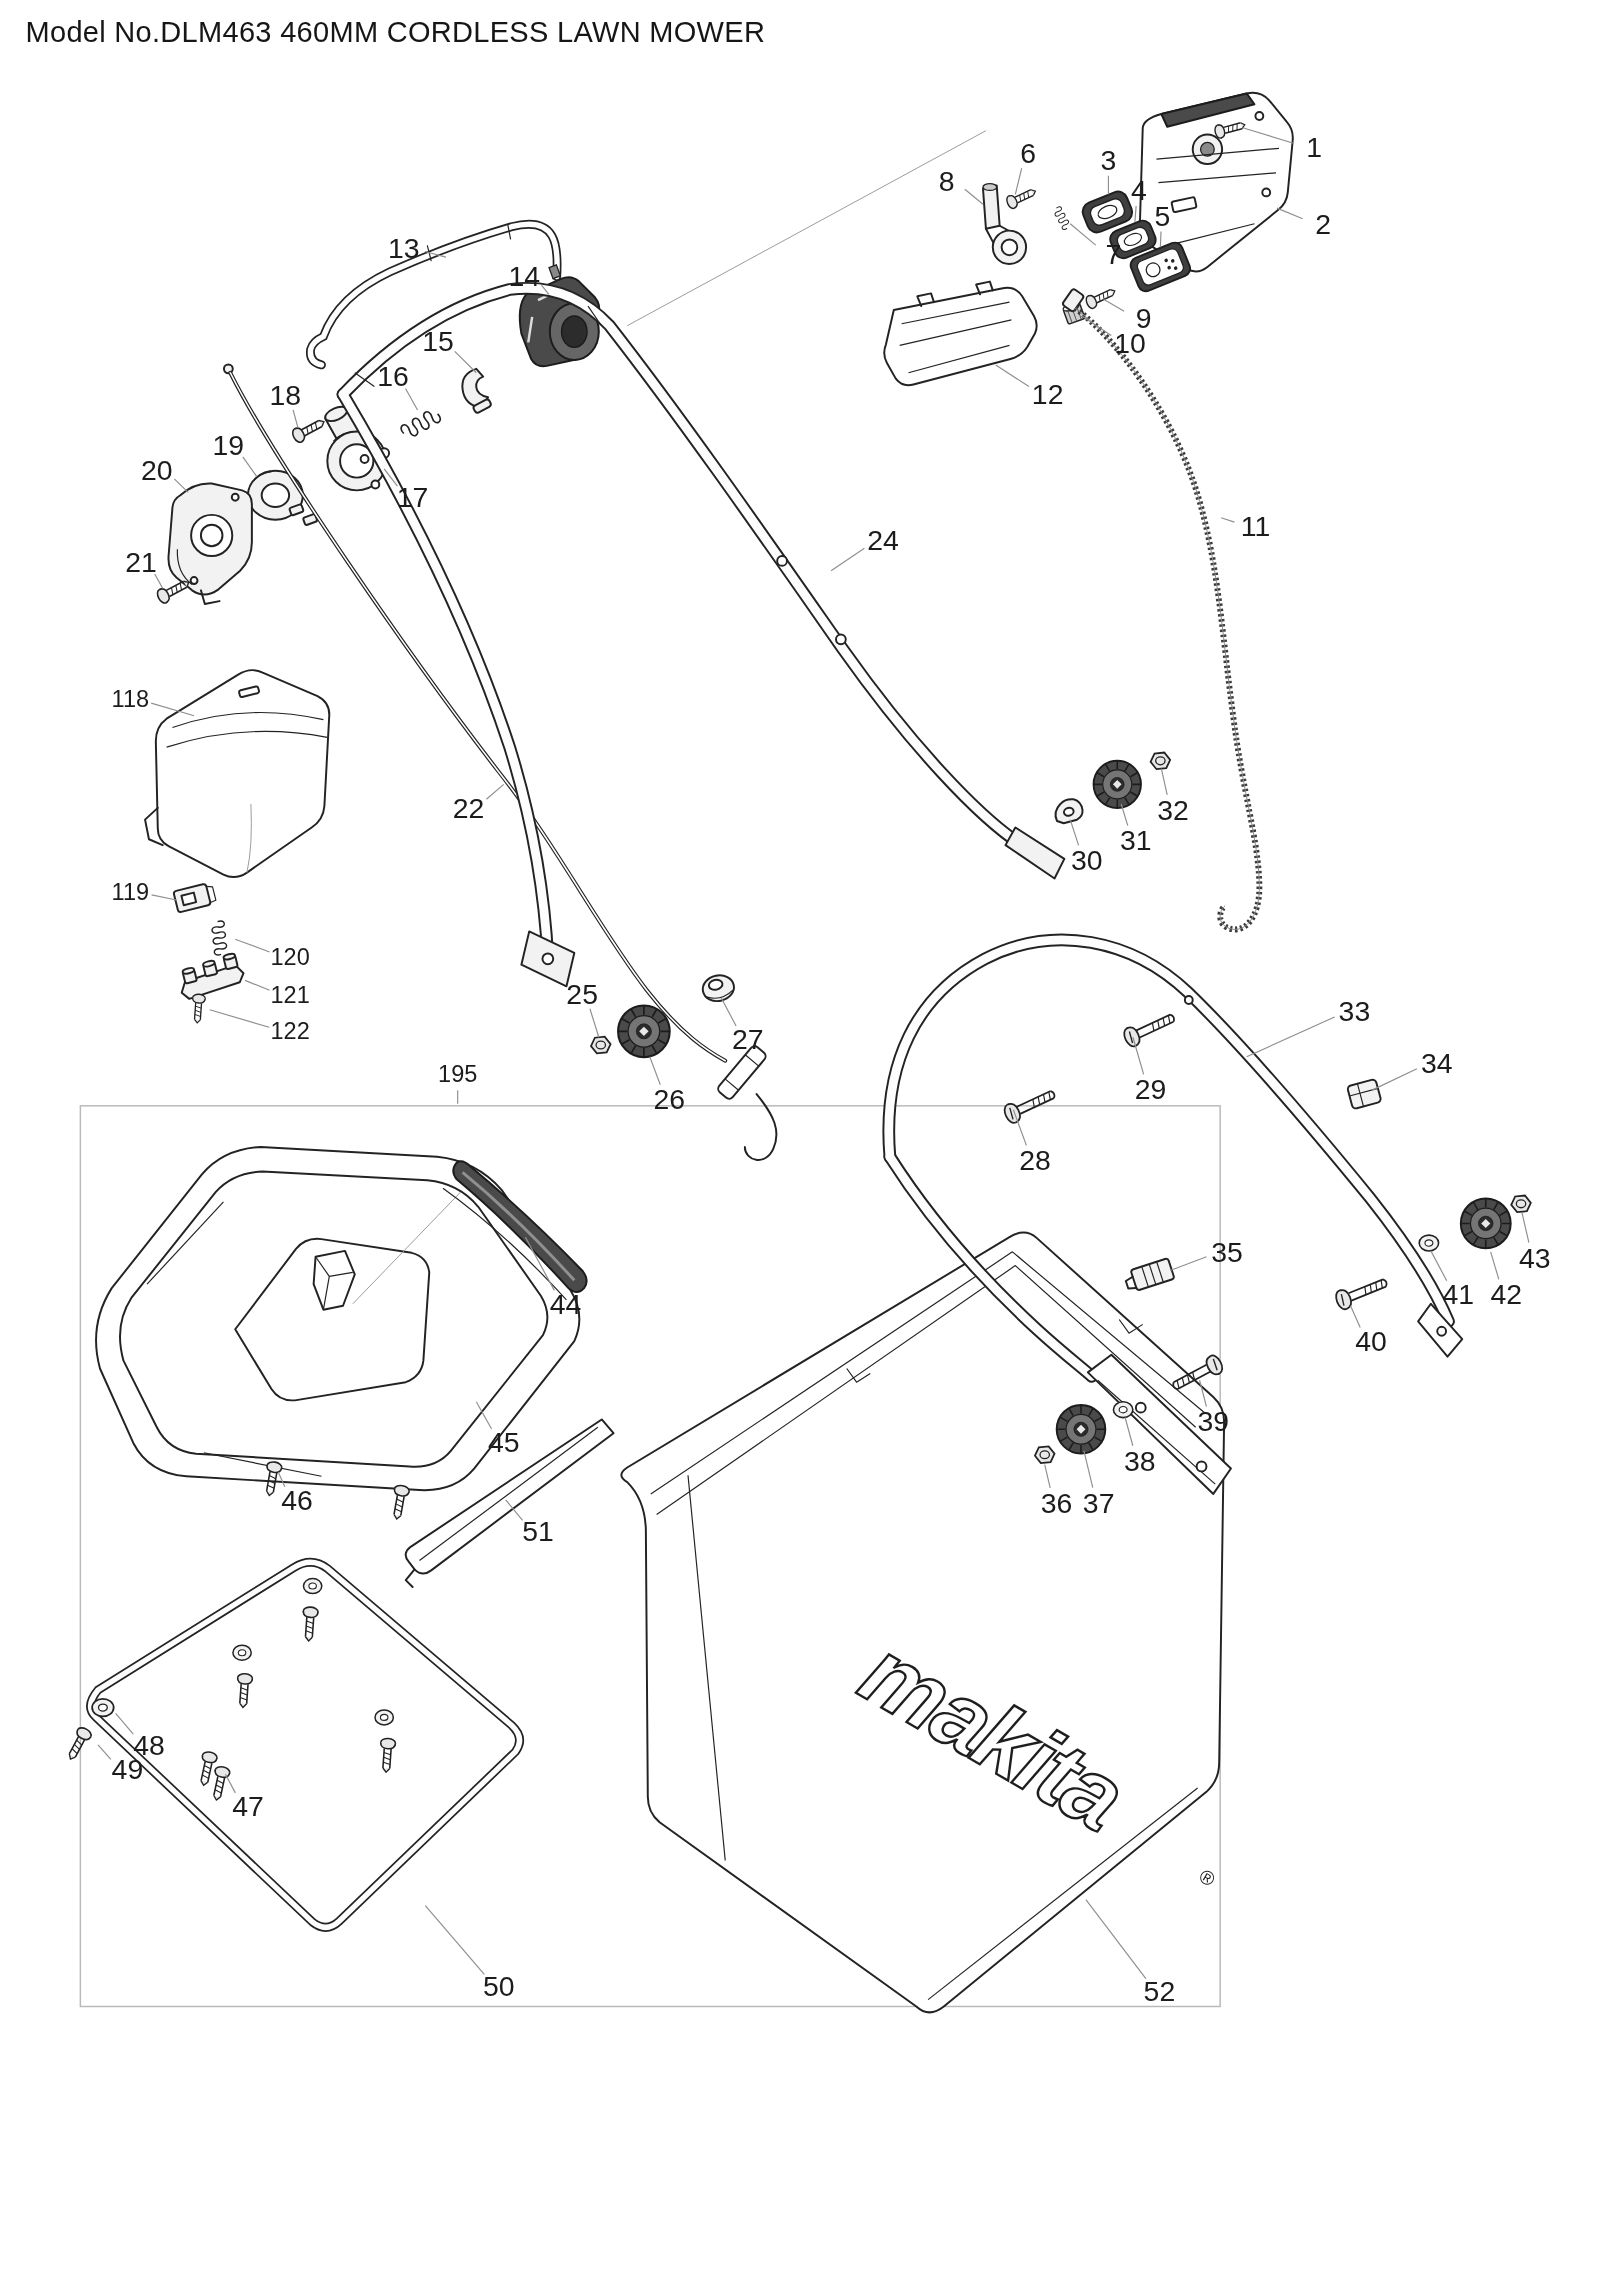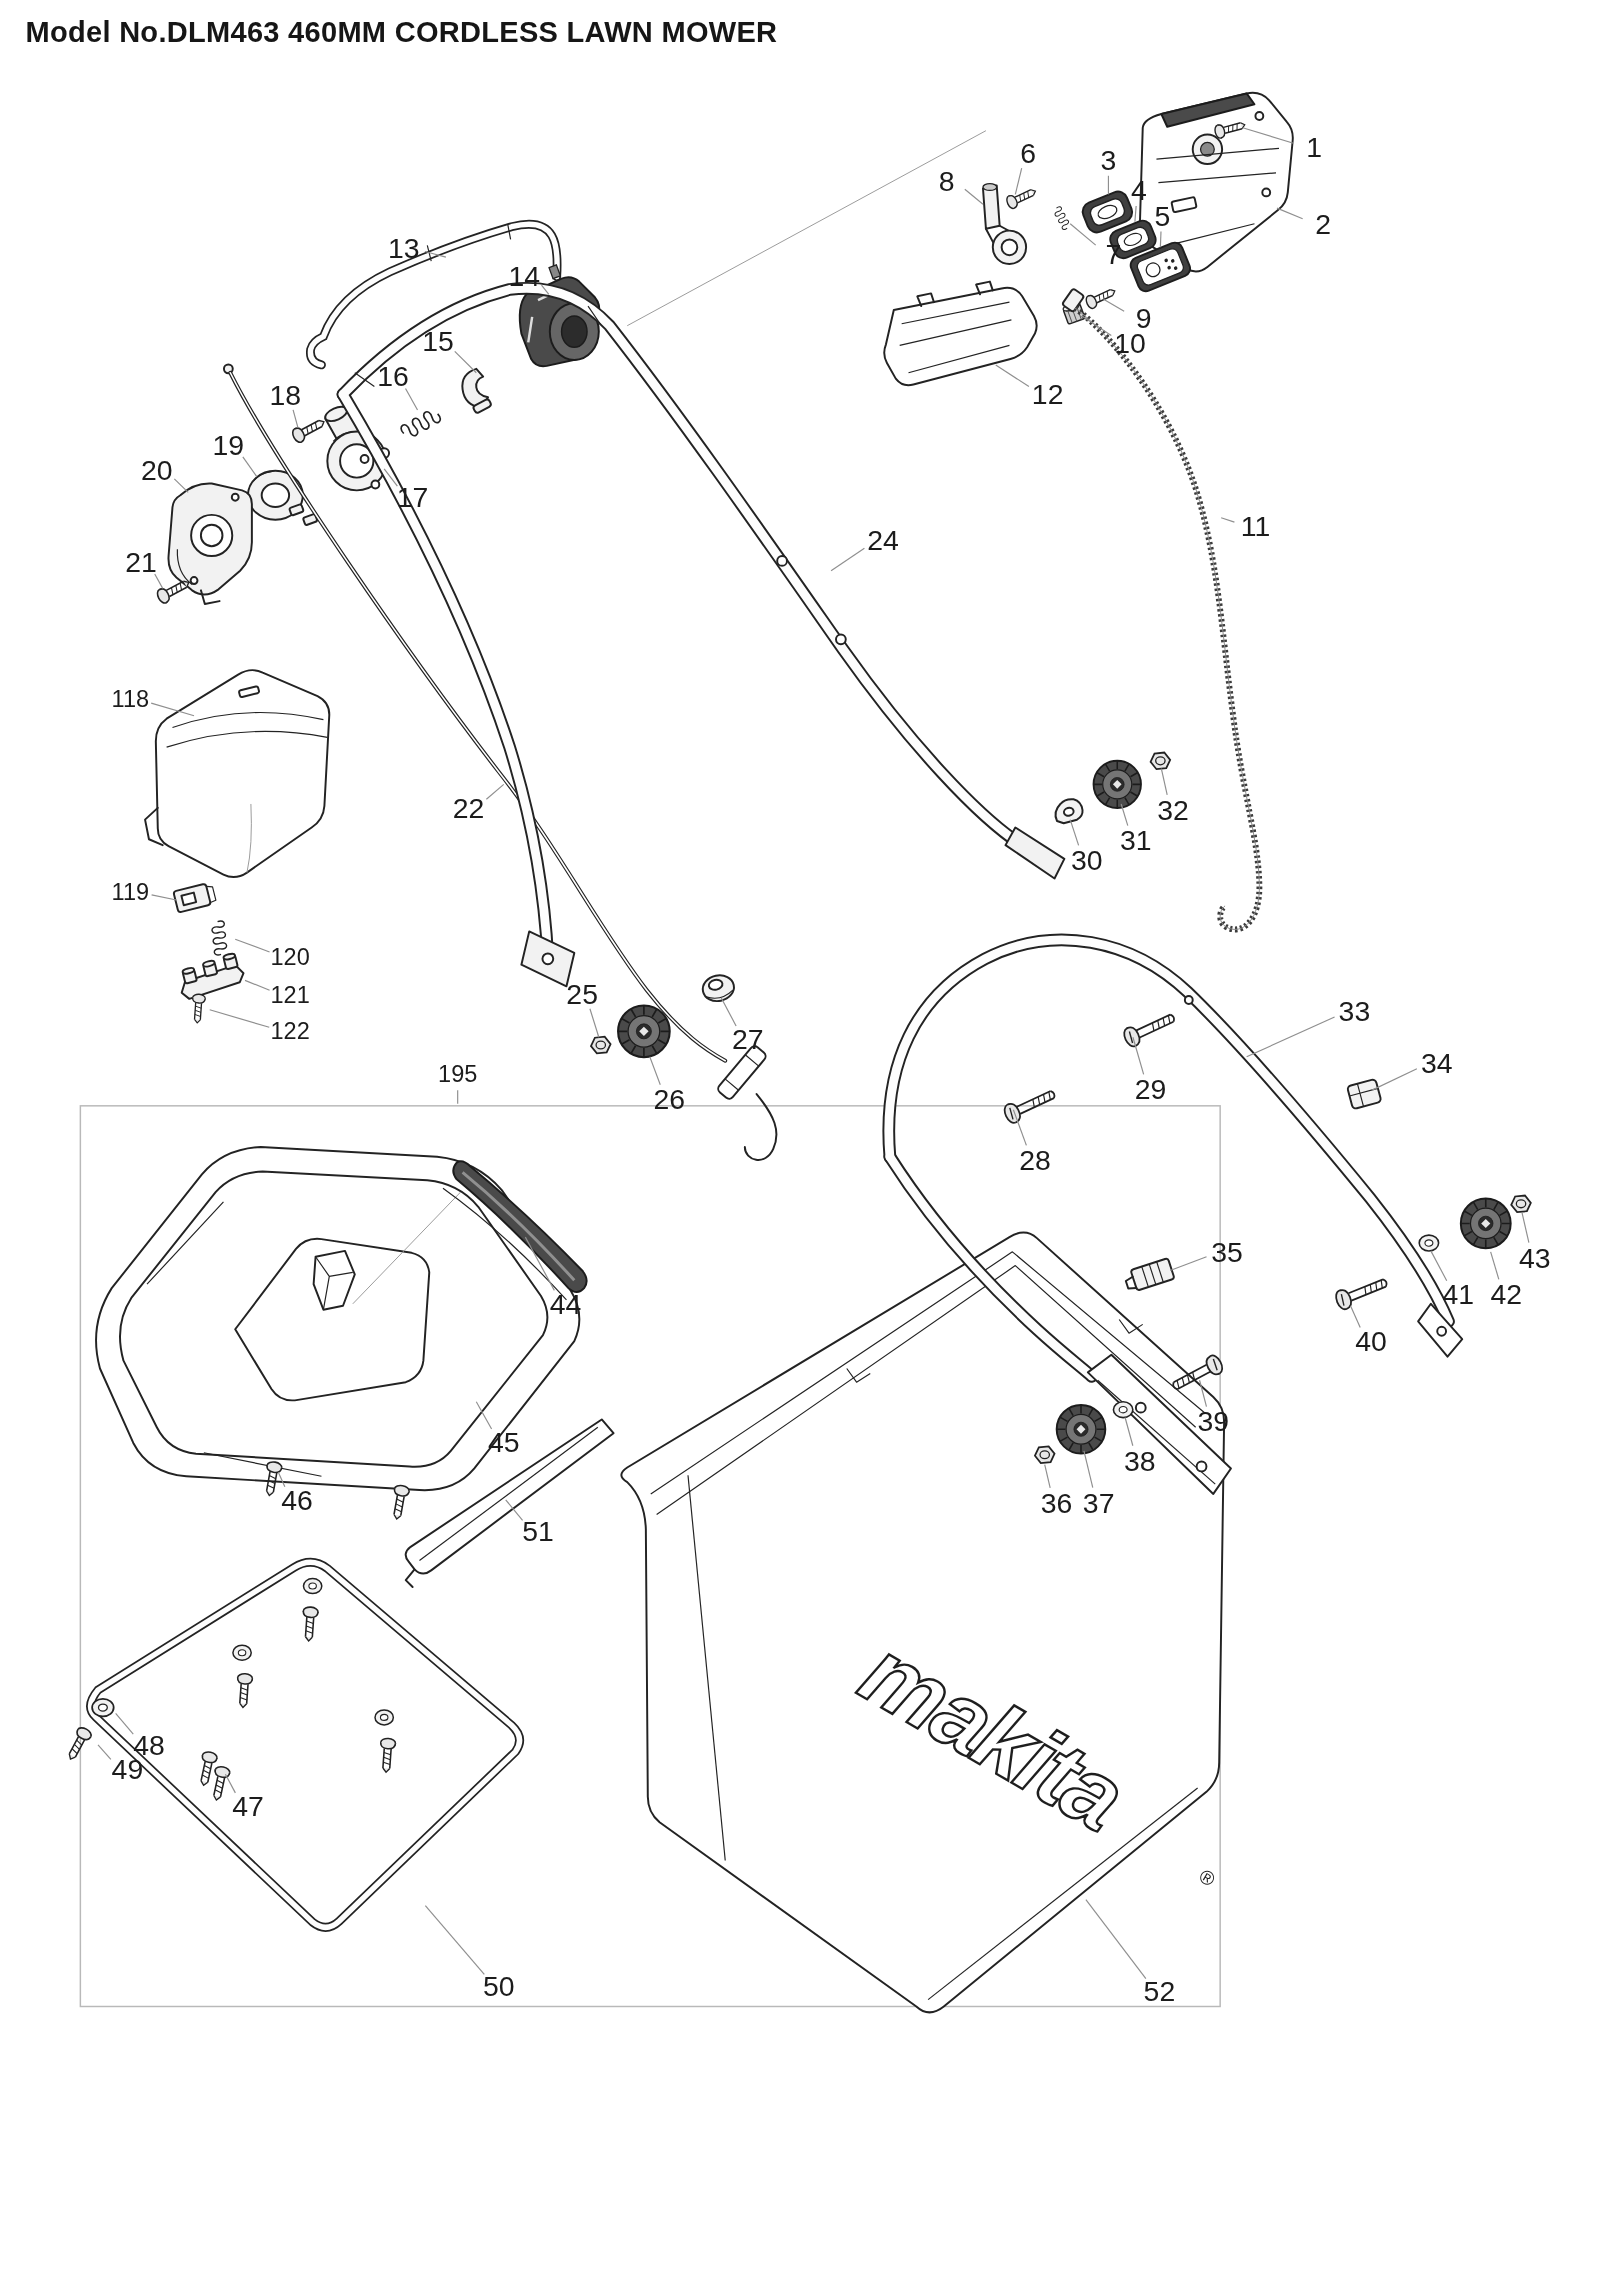--- a/index.html
+++ b/index.html
@@ -1,19 +1,19 @@
 <!DOCTYPE html>
 <html><head>
 <meta charset="utf-8">
 <style>
   html,body{margin:0;padding:0;background:#ffffff;}
   .page{position:relative;width:1621px;height:2293px;background:#fff;overflow:hidden;
         font-family:"Liberation Sans",sans-serif;}
   .title{position:absolute;left:25.5px;top:15.7px;font-size:29px;color:#161616;
-         letter-spacing:0.3px;font-weight:700;white-space:nowrap;}
+         letter-spacing:0.3px;font-weight:400;white-space:nowrap;}
   svg{position:absolute;left:0;top:0;}
   
   .ln{fill:none;stroke:#232323;stroke-width:2;stroke-linejoin:round;stroke-linecap:round;}
   .thin{fill:none;stroke:#232323;stroke-width:1.2;stroke-linejoin:round;}
   .fw{fill:#ffffff;stroke:#232323;stroke-width:2;stroke-linejoin:round;}
   .fl{fill:#f2f2f2;stroke:#232323;stroke-width:2;stroke-linejoin:round;}
   .dk{fill:#4a4a4a;stroke:#1c1c1c;stroke-width:2;stroke-linejoin:round;}
   .gray{fill:none;stroke:#9a9a9a;stroke-width:1;}
   .tu{fill:none;stroke:#232323;stroke-width:13;stroke-linecap:round;}
   .to{fill:none;stroke:#fdfdfd;stroke-width:9;stroke-linecap:round;}

